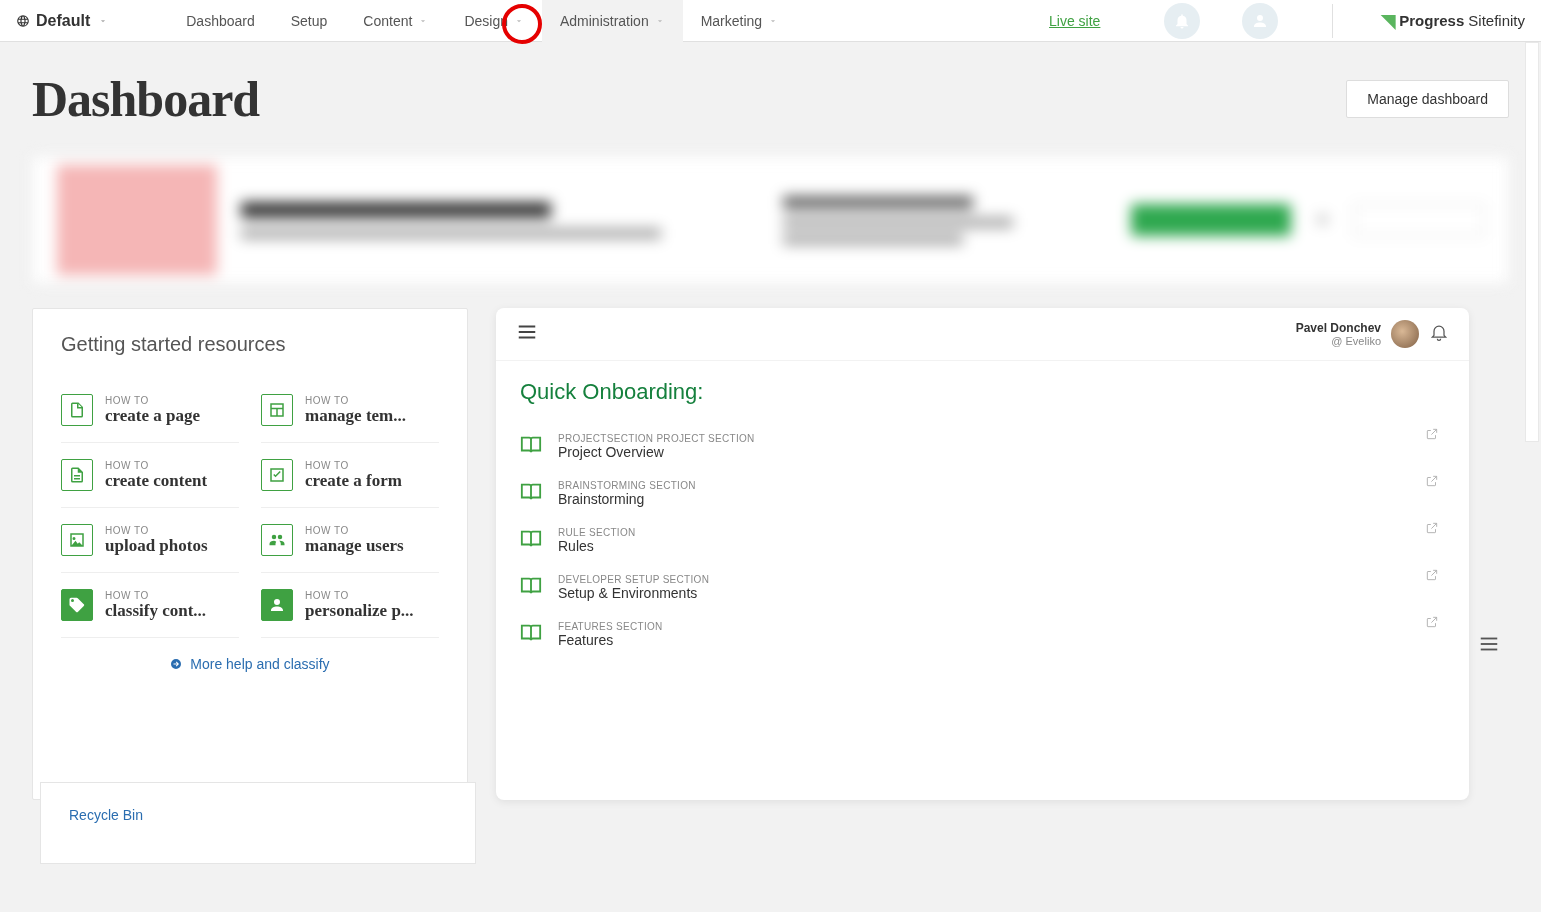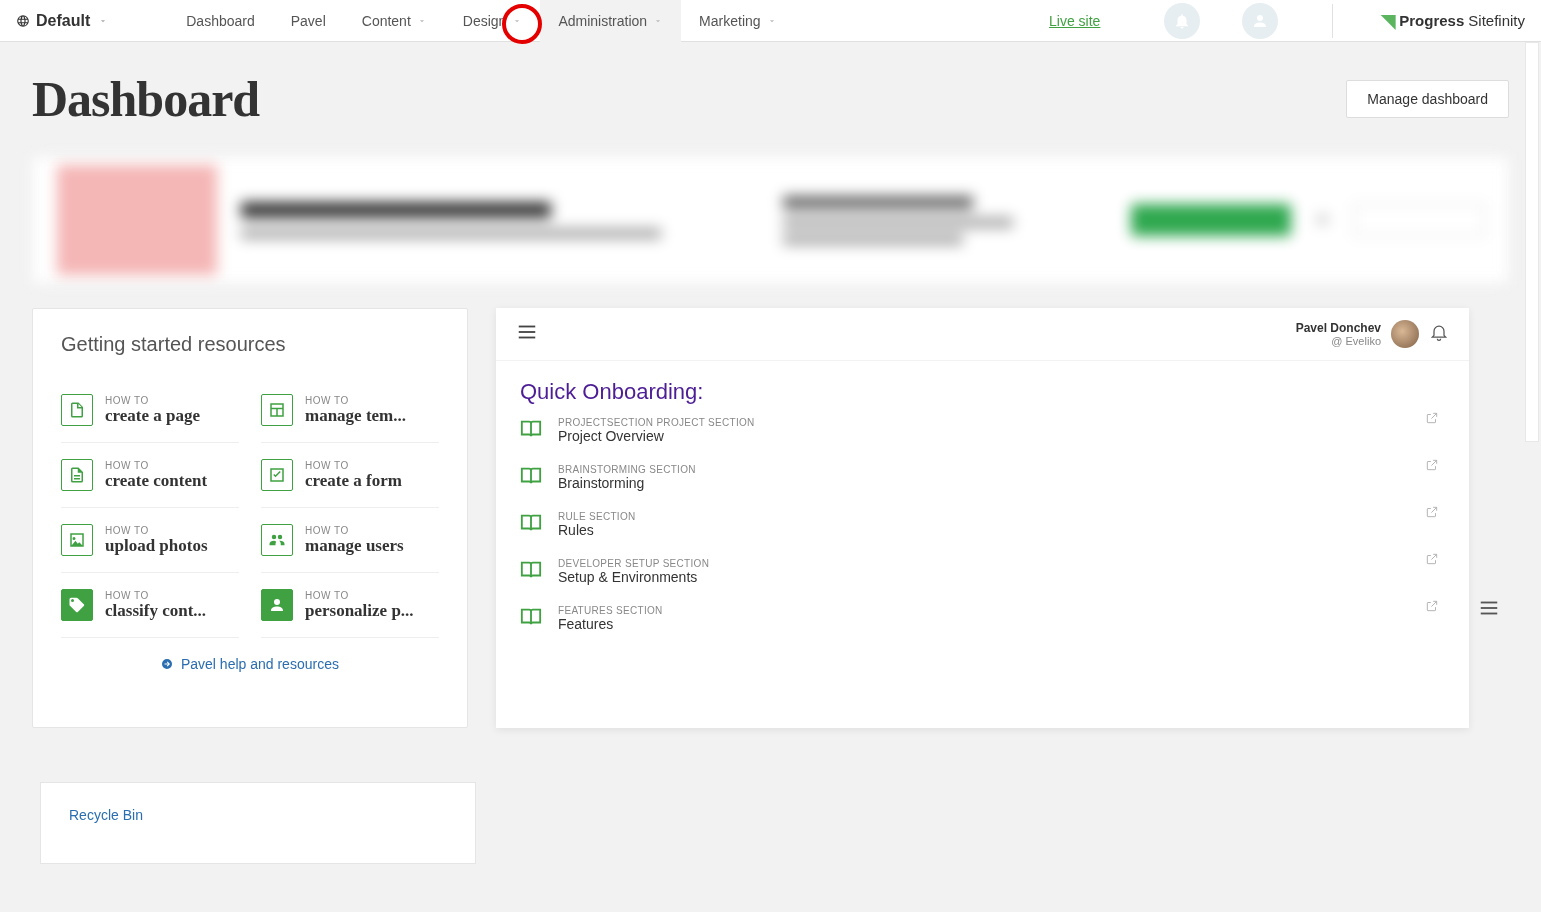--- a/index.html
+++ b/index.html
@@ -61,33 +61,33 @@
 .gs-icon.solid svg { fill: #fff; }
 .gs-text { min-width: 0; }
 .gs-text .howto { font-size: 10px; color: #888; letter-spacing: 0.5px; }
 .gs-text .title { font-size: 17px; font-weight: 700; color: #333; white-space: nowrap; overflow: hidden; text-overflow: ellipsis; font-family: Georgia, serif; }
 .more-link { text-align: center; padding-top: 18px; color: #2a6db0; font-size: 14px; cursor: pointer; }
 .more-link svg { width: 12px; height: 12px; fill: #2a6db0; vertical-align: -1px; margin-right: 4px; }
 
 
 .right-col { flex: 1; display: flex; gap: 0; }
 .ob-wrapper { flex: 1; position: relative; }
-.ob-card { background: #fff; border-radius: 0; box-shadow: 0 2px 8px rgba(0,0,0,0.08); overflow: hidden; margin: 0 0 0 0; height: 420px; }
+.ob-card { background: #fff; border-radius: 8px; box-shadow: 0 2px 8px rgba(0,0,0,0.08); overflow: hidden; margin: 0 0 0 0; height: 492px; }
 .ob-header { display: flex; align-items: center; justify-content: space-between; padding: 12px 20px; border-bottom: 1px solid #f2f2f2; }
 .ob-hamburger { cursor: pointer; }
 .ob-hamburger svg { width: 22px; height: 22px; stroke: #444; }
 .ob-user { display: flex; align-items: center; gap: 10px; }
 .ob-user-text { text-align: right; font-size: 12px; }
 .ob-user-text .name { font-weight: 700; color: #333; }
 .ob-user-text .handle { color: #888; font-size: 11px; }
 .ob-avatar { width: 28px; height: 28px; border-radius: 50%; background: radial-gradient(circle at 40% 40%, #d9b896, #806045); }
 .ob-bell { cursor: pointer; }
 .ob-bell svg { width: 20px; height: 20px; fill: none; stroke: #555; stroke-width: 1.5; }
 .ob-body { padding: 18px 24px; }
-.ob-body h3 { font-size: 22px; font-weight: 400; color: #4c1d95; margin-bottom: 2px; }
+.ob-body h3 { font-size: 22px; font-weight: 400; color: #15803d; margin-bottom: 18px; }
 .ob-list { display: flex; flex-direction: column; gap: 0; }
 .ob-item { display: flex; align-items: center; gap: 16px; padding: 10px 0; cursor: pointer; position: relative; }
 .ob-book svg { width: 22px; height: 22px; fill: none; stroke: #3fa142; stroke-width: 2; }
 .ob-item-text .sec { font-size: 10px; color: #888; letter-spacing: 0.3px; }
 .ob-item-text .ttl { font-size: 14px; font-weight: 400; color: #333; }
 .ob-ext { position: absolute; right: 6px; top: 4px; }
 .ob-ext svg { width: 14px; height: 14px; fill: none; stroke: #aaa; stroke-width: 1.5; }
 .ob-side-menu { width: 40px; display: flex; align-items: center; justify-content: center; padding-top: 180px; }
 .ob-side-menu svg { width: 22px; height: 22px; stroke: #555; cursor: pointer; }
 
@@ -110,21 +110,21 @@
     <span>Default</span>
     <svg class="chev" viewBox="0 0 24 24">
         <path d="M7 10l5 5 5-5z"></path>
       </svg>
   </div>
   <div class="nav-items" id="nav-items">
       <div class="nav-item">
         <span>Dashboard</span>
       </div>
       <div class="nav-item">
-        <span>Pavel</span>
+        <span>Setup</span>
       </div>
       <div class="nav-item">
         <span>Content</span>
         <svg class="chev" viewBox="0 0 24 24">
           <path d="M7 10l5 5 5-5z"></path>
         </svg>
       </div>
       <div class="nav-item">
         <span>Design</span>
         <svg class="chev" viewBox="0 0 24 24">
@@ -277,21 +277,21 @@
           <div class="gs-text">
             <div class="howto">HOW TO</div>
             <div class="title">personalize p...</div>
           </div>
         </div>
       </div>
     <div class="more-link">
       <svg viewBox="0 0 24 24">
           <path d="M12 2a10 10 0 100 20 10 10 0 000-20zm1 15l-1.4-1.4L14.2 13H7v-2h7.2l-2.6-2.6L13 7l5 5-5 5z"></path>
         </svg>
-      <span>Pavel help and resources</span>
+      <span>More help and classify</span>
     </div>
   </div>
 
   <div class="right-col">
     <div class="ob-wrapper">
       <div class="ob-card">
         <div class="ob-header">
           <div class="ob-hamburger">
             <svg viewBox="0 0 24 24" fill="none" stroke-width="2">
                 <line x1="3" y1="6" x2="21" y2="6"></line>

